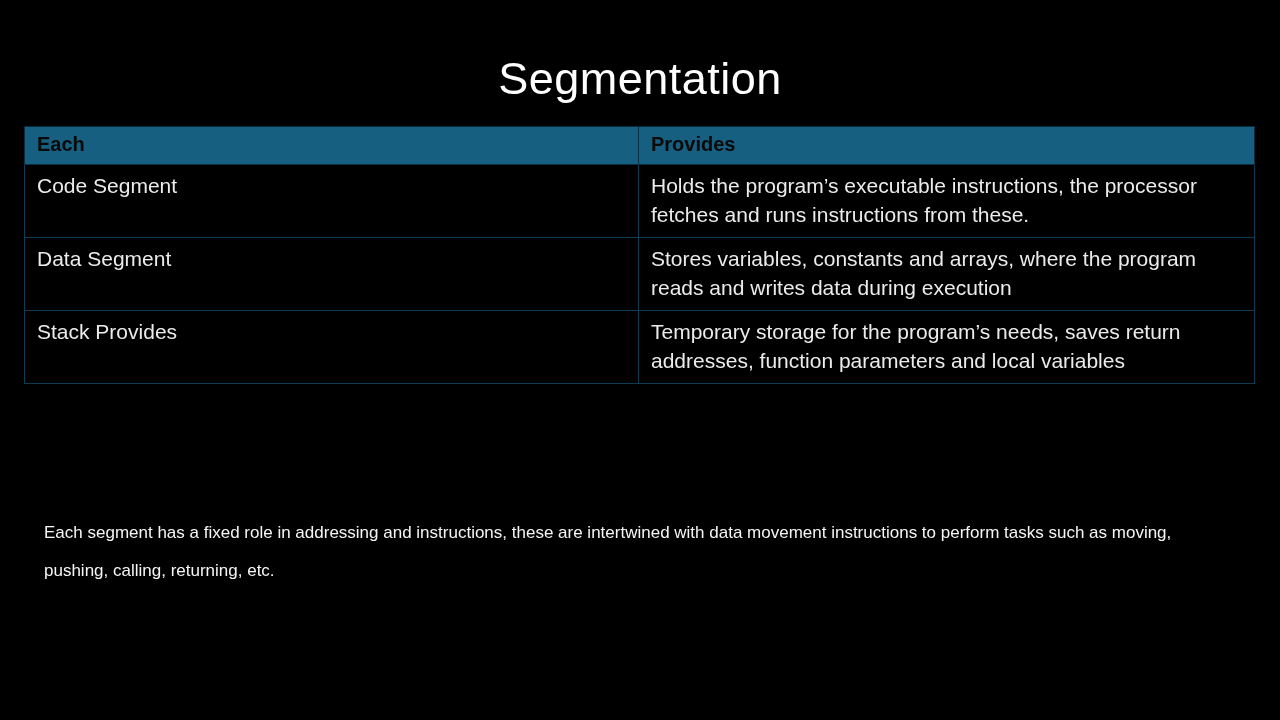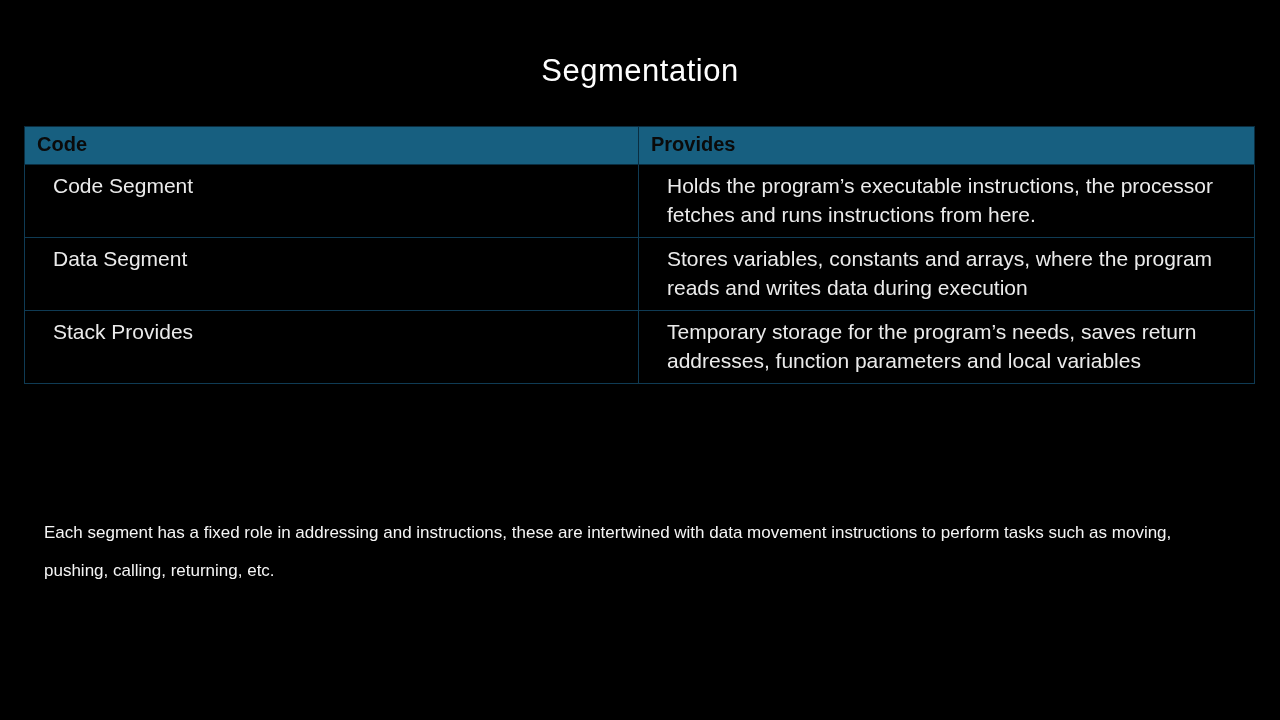--- a/index.html
+++ b/index.html
@@ -15,21 +15,21 @@
     overflow: hidden;
     font-family: "Liberation Sans", sans-serif;
   }
   .slide-title {
     position: absolute;
     top: 54px;
     left: 0;
     width: 1280px;
     text-align: center;
     color: #ffffff;
-    font-size: 31px;
+    font-size: 45px;
     font-weight: 400;
     letter-spacing: 0.5px;
     line-height: 1.1;
   }
   table.seg-table {
     position: absolute;
     left: 24px;
     top: 126px;
     width: 1230px;
     border-collapse: collapse;
@@ -48,21 +48,21 @@
     padding: 4px 12px 6px 12px;
     height: 38px;
     box-sizing: border-box;
     border: 1px solid #0a2d40;
   }
   .seg-table td {
     color: #ebebeb;
     font-size: 21px;
     line-height: 29px;
     vertical-align: top;
-    padding: 6px 20px 8px 28px;
+    padding: 6px 20px 8px 12px;
     box-sizing: border-box;
     border: 1px solid #0f3b54;
     border-top: 1px solid #1b5a78;
     font-weight: 400;
   }
   .seg-table tr.r-normal { height: 67px; }
   .seg-table tr.r-tall   { height: 96px; }
   .slide-body-text {
     position: absolute;
     left: 44px;
@@ -81,28 +81,28 @@
 
   <div class="slide-title">Segmentation</div>
 
   <table class="seg-table">
     <colgroup>
       <col class="c-type">
       <col class="c-purpose">
     </colgroup>
     <thead>
       <tr>
-        <th>Code</th>
+        <th>Each</th>
         <th>Provides</th>
       </tr>
     </thead>
     <tbody>
       <tr class="r-normal">
         <td>Code Segment</td>
-        <td>Holds the program’s executable instructions, the processor fetches and runs instructions from here.</td>
+        <td>Holds the program’s executable instructions, the processor fetches and runs instructions from these.</td>
       </tr>
       <tr class="r-normal">
         <td>Data Segment</td>
         <td>Stores variables, constants and arrays, where the program reads and writes data during execution</td>
       </tr>
       <tr class="r-normal">
         <td>Stack Provides</td>
         <td>Temporary storage for the program’s needs, saves return addresses, function parameters and local variables</td>
       </tr>
     </tbody>

